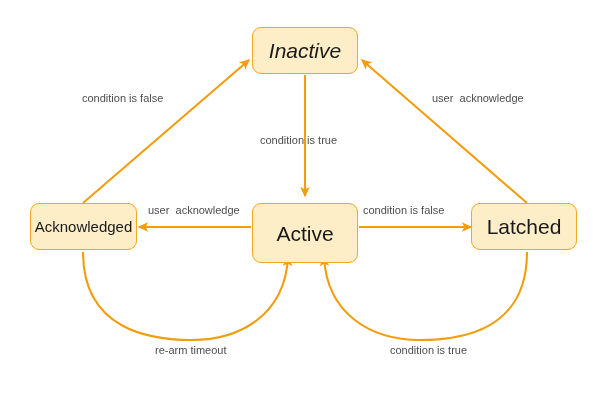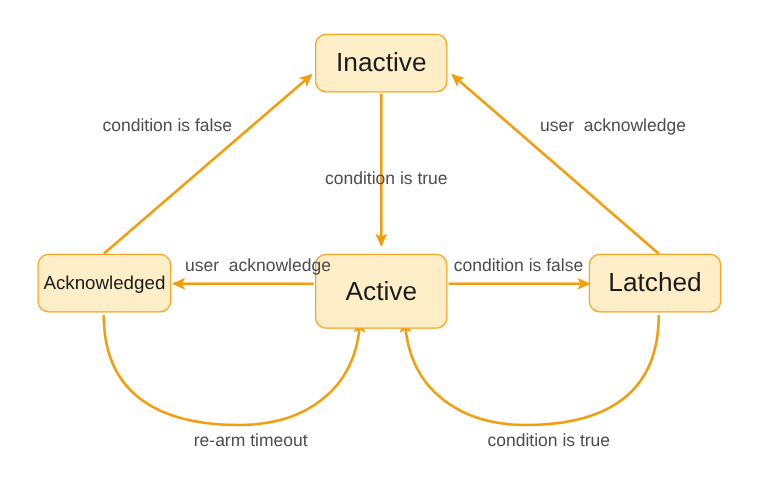--- a/index.html
+++ b/index.html
@@ -38,21 +38,21 @@
     display: block;
     line-height: 1;
     white-space: nowrap;
   }
   .node-big .node-label { font-size: 21px; }
   .node-small .node-label { font-size: 15px; }
 
   .edge-label {
     position: absolute;
     color: #4d4d4d;
-    font-size: 14px;
+    font-size: 11px;
     line-height: 1;
     white-space: pre;
     background: transparent;
     text-align: right;
   }
 </style>
 </head>
 <body>
 
 <div id="canvas">
@@ -72,21 +72,21 @@
 
     <path d="M 83 203 L 249 60" stroke="#f39c0c" stroke-width="2.1" fill="none" marker-end="url(#arrow)"></path>
 
     <path d="M 527 203 L 362 60" stroke="#f39c0c" stroke-width="2.1" fill="none" marker-end="url(#arrow)"></path>
 
     <path d="M 83 252 C 83 330, 150 340, 192 340 C 240 340, 285 315, 288 257" stroke="#f39c0c" stroke-width="2.1" fill="none" marker-end="url(#arrow)"></path>
 
     <path d="M 527 252 C 527 330, 462 340, 420 340 C 372 340, 327 315, 324 257" stroke="#f39c0c" stroke-width="2.1" fill="none" marker-end="url(#arrow)"></path>
   </svg>
 
-  <div class="node node-big" style="left:252px; top:27px; width:106px; height:47px;">
+  <div class="node node-big" style="left:252px; top:27px; width:106px; height:47px;font-style:italic;">
     <span class="node-label">Inactive</span>
   </div>
 
   <div class="node node-big" style="left:252px; top:203px; width:106px; height:60px;">
     <span class="node-label">Active</span>
   </div>
 
   <div class="node node-small" style="left:30px; top:203px; width:107px; height:47px;">
     <span class="node-label">Acknowledged</span>
   </div>

